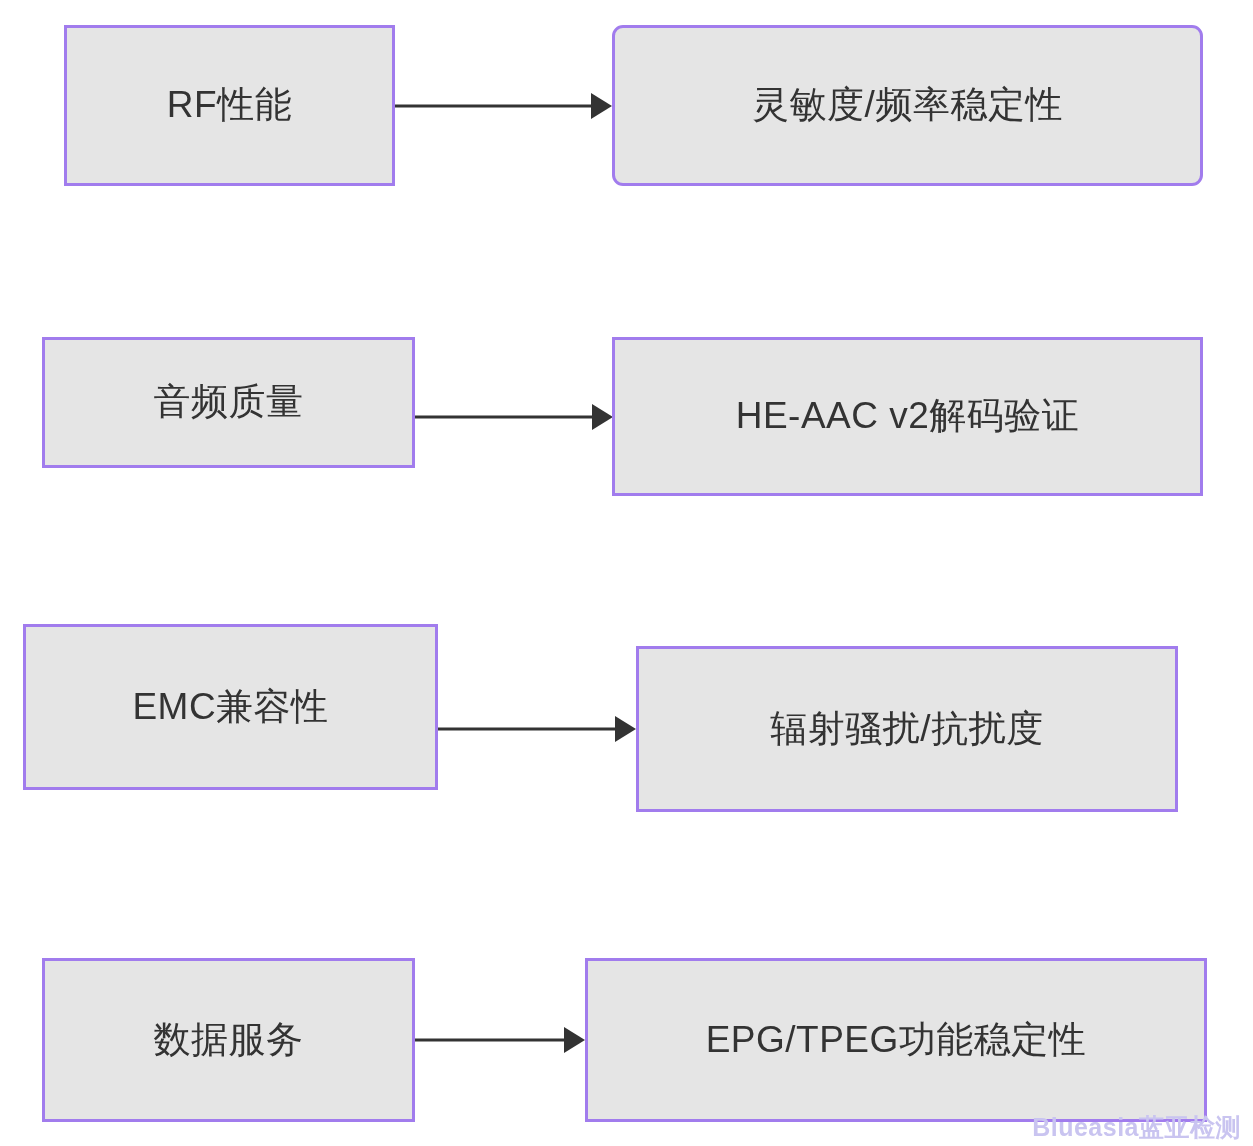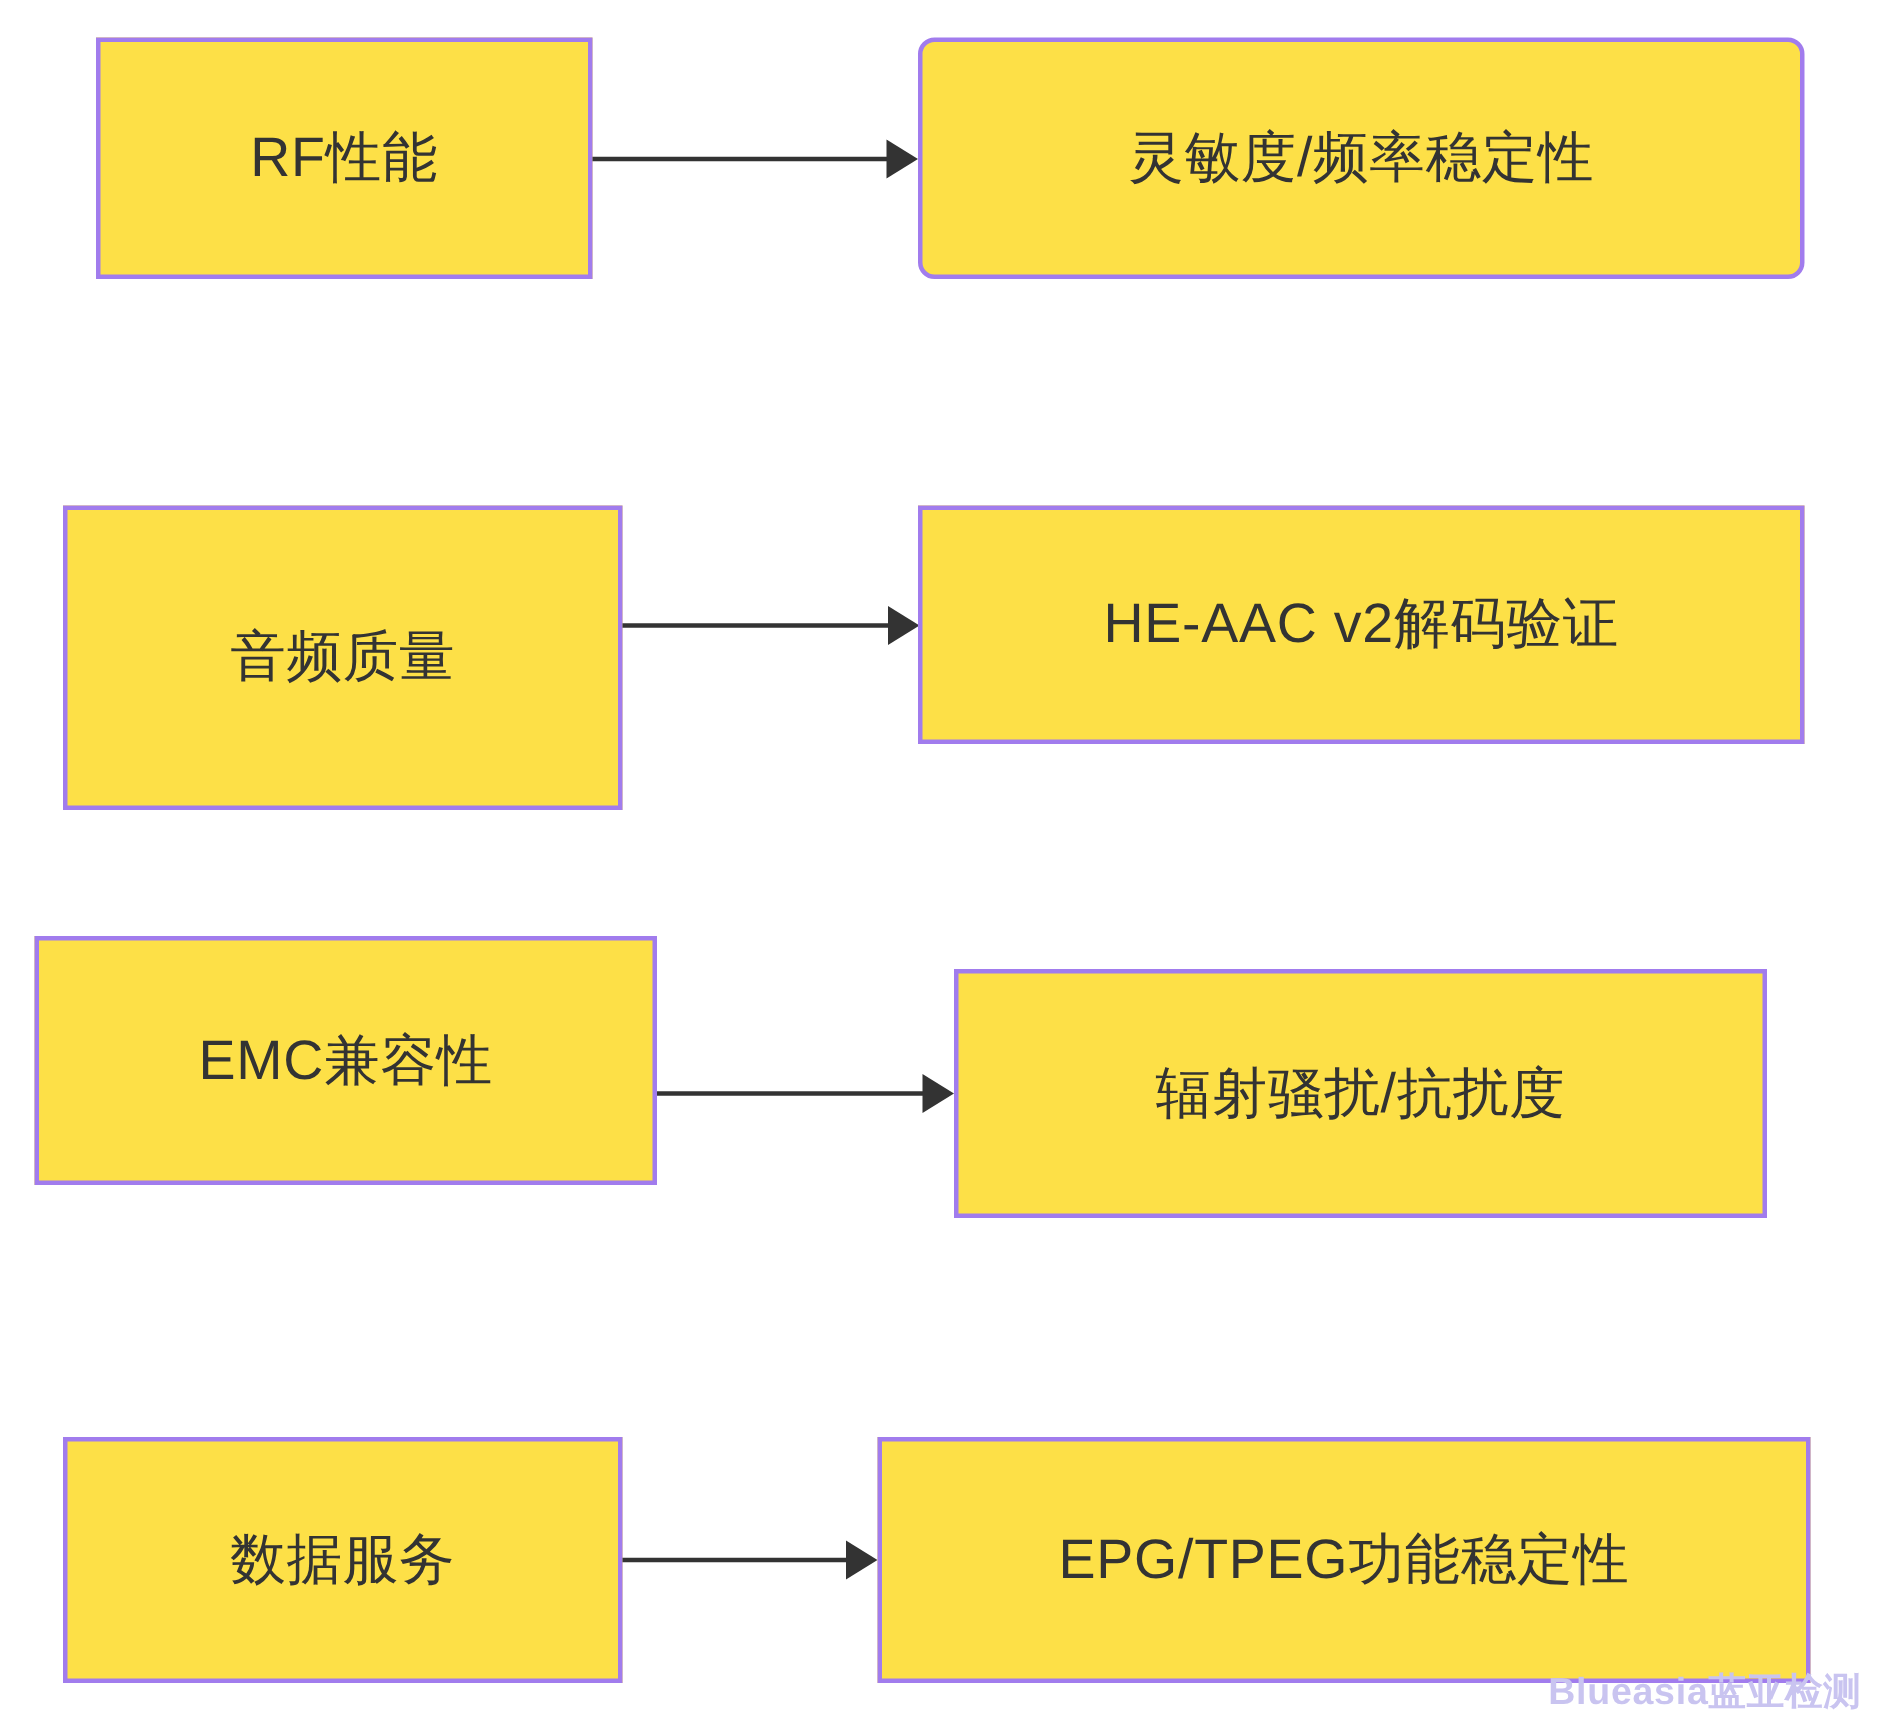--- a/index.html
+++ b/index.html
@@ -13,21 +13,21 @@
   #canvas {
     position: relative;
     width: 1253px;
     height: 1146px;
     background: #ffffff;
     overflow: hidden;
   }
   .node {
     position: absolute;
     box-sizing: border-box;
-    background: #fde047;
+    background: #e5e5e5;
     border: 3px solid #a17ced;
     display: flex;
     align-items: center;
     justify-content: center;
     text-align: center;
   }
   .node-label {
     color: #333333;
     font-size: 37px;
     line-height: 1.2;
@@ -66,21 +66,21 @@
     <span class="node-label">RF性能</span>
   </div>
   <svg class="edge" style="left:395px; top:86px; width:217px; height:40px;" viewBox="0 0 217 40">
     <line x1="0" y1="20" x2="198" y2="20"></line>
     <polygon points="196,7 217,20 196,33"></polygon>
   </svg>
   <div class="node" style="left:612px; top:25px; width:591px; height:161px;border-radius:11px;">
     <span class="node-label">灵敏度/频率稳定性</span>
   </div>
 
-  <div class="node" style="left:42px; top:337px; width:373px; height:203px;justify-content:center;">
+  <div class="node" style="left:42px; top:337px; width:373px; height:131px;justify-content:center;">
     <span class="node-label">音频质量</span>
   </div>
   <svg class="edge" style="left:415px; top:397px; width:198px; height:40px;" viewBox="0 0 198 40">
     <line x1="0" y1="20" x2="179" y2="20"></line>
     <polygon points="177,7 198,20 177,33"></polygon>
   </svg>
   <div class="node" style="left:612px; top:337px; width:591px; height:159px;">
     <span class="node-label">HE-AAC v2解码验证</span>
   </div>
 

